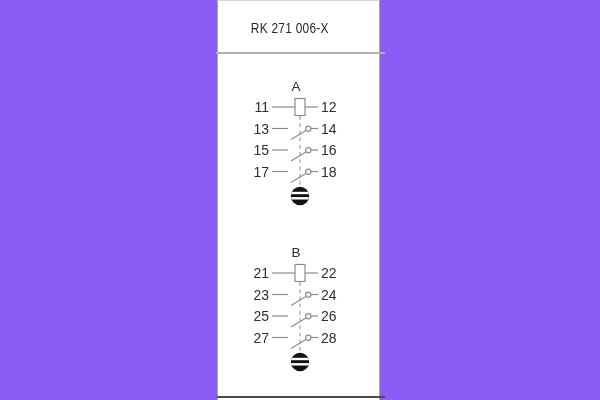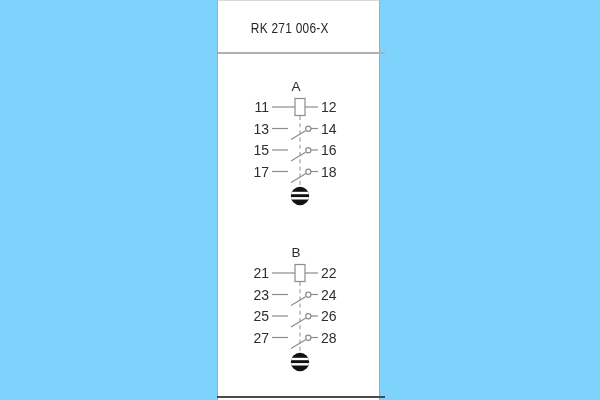--- a/index.html
+++ b/index.html
@@ -2,21 +2,21 @@
 <html><head>
 <meta charset="utf-8">
 <style>
   * { margin: 0; padding: 0; box-sizing: border-box; }
   html, body { background: #ffffff; }
   body { font-family: "Liberation Sans", sans-serif; }
   .stage {
     position: relative;
     width: 600px;
     height: 400px;
-    background: #7dd3fc;
+    background: #8b5cf6;
     overflow: hidden;
   }
   .panel {
     position: absolute;
     left: 217px; top: 0;
     width: 163px; height: 400px;
     border-left: 1px solid #a8a8a8;
     border-right: 1px solid #a8a8a8;
     border-top: 1px solid #d8d8d8;
     background: #ffffff;

